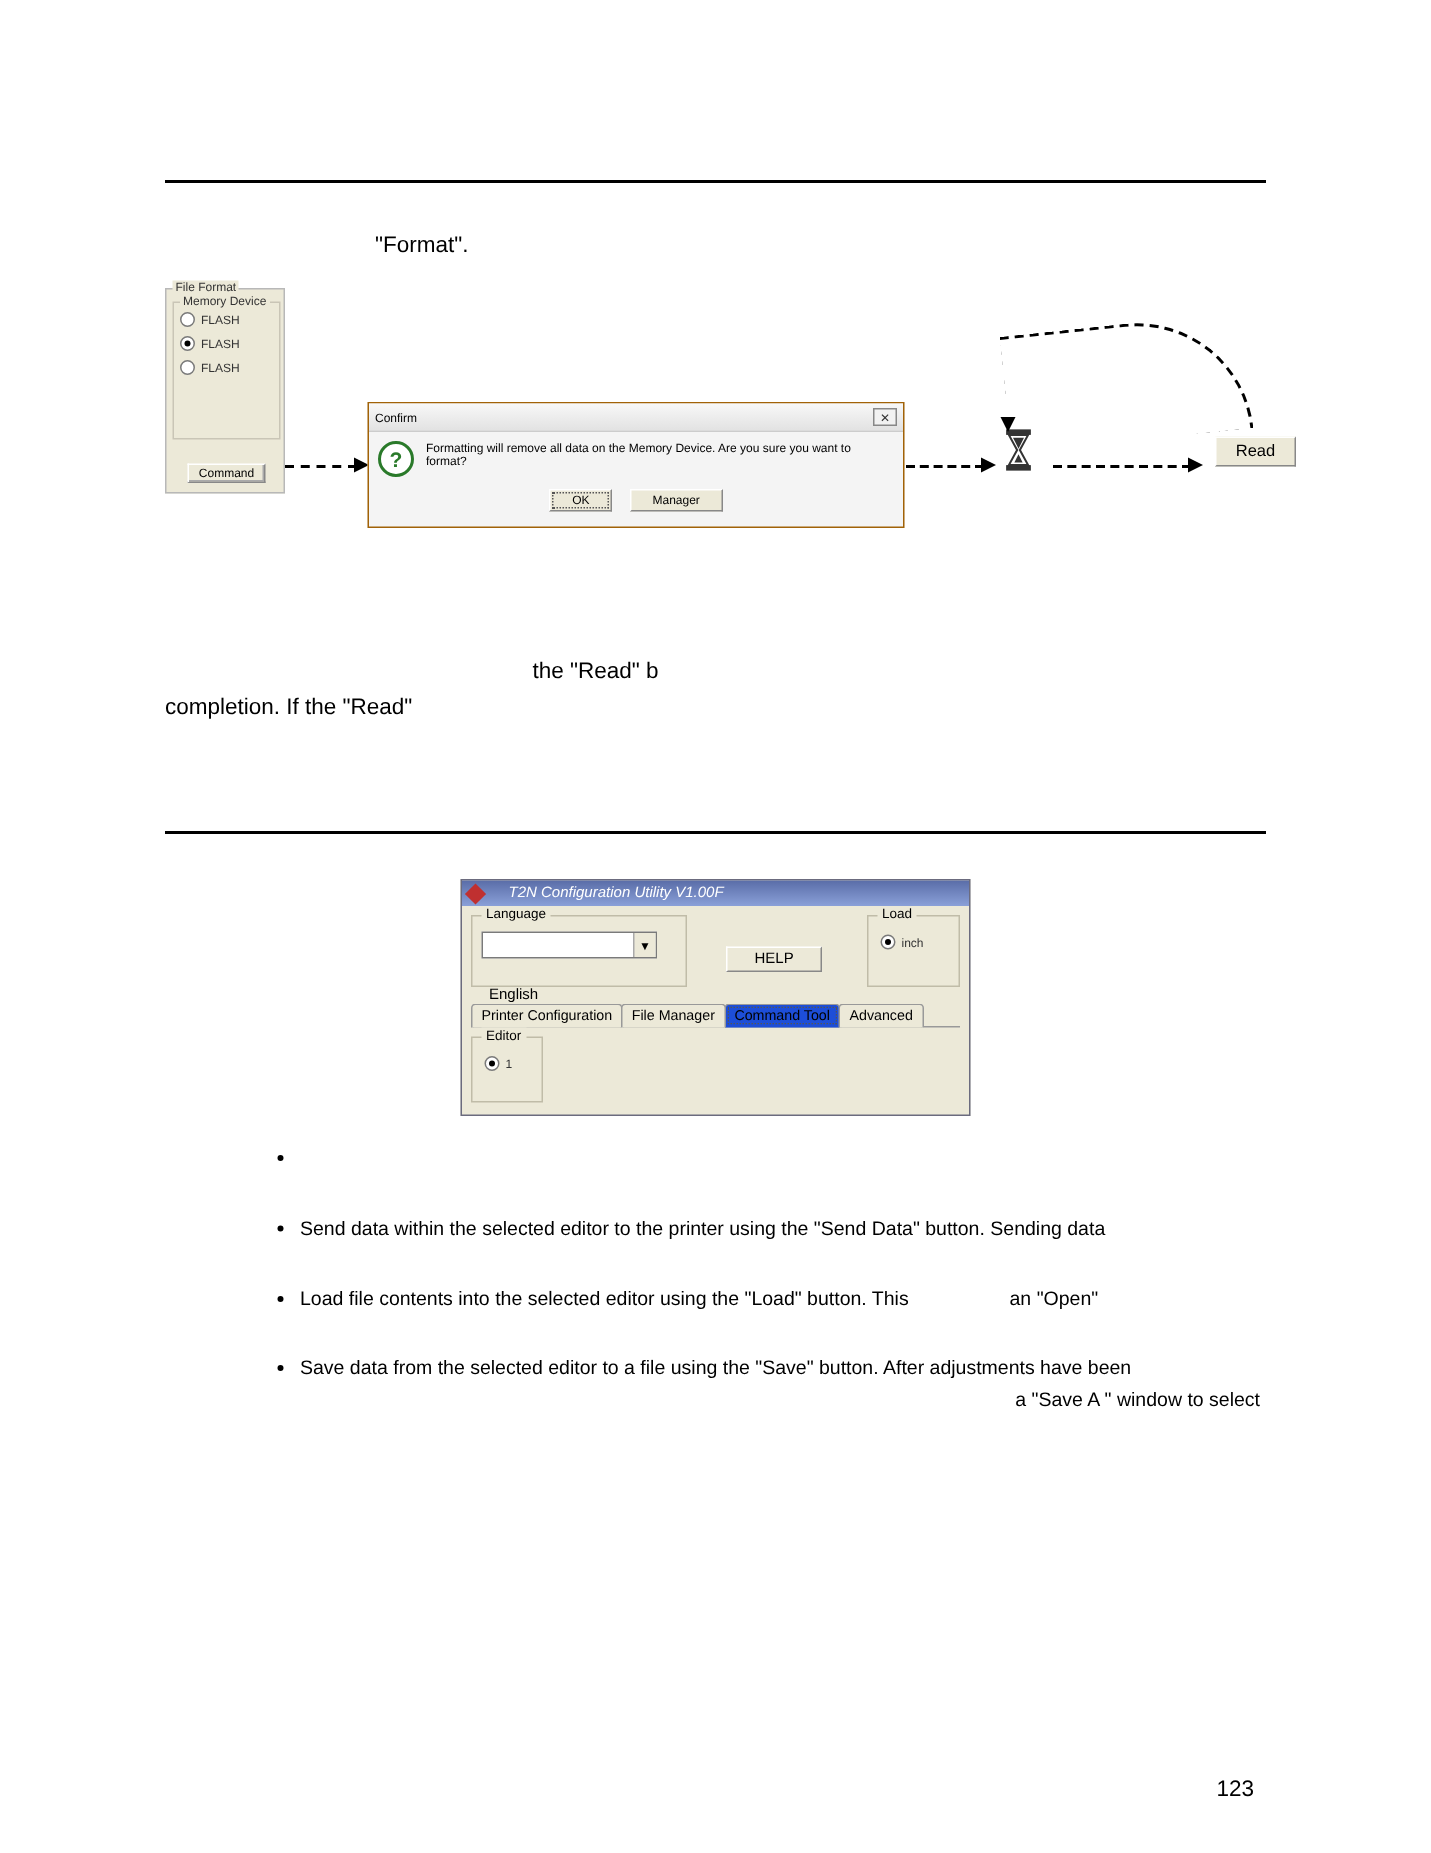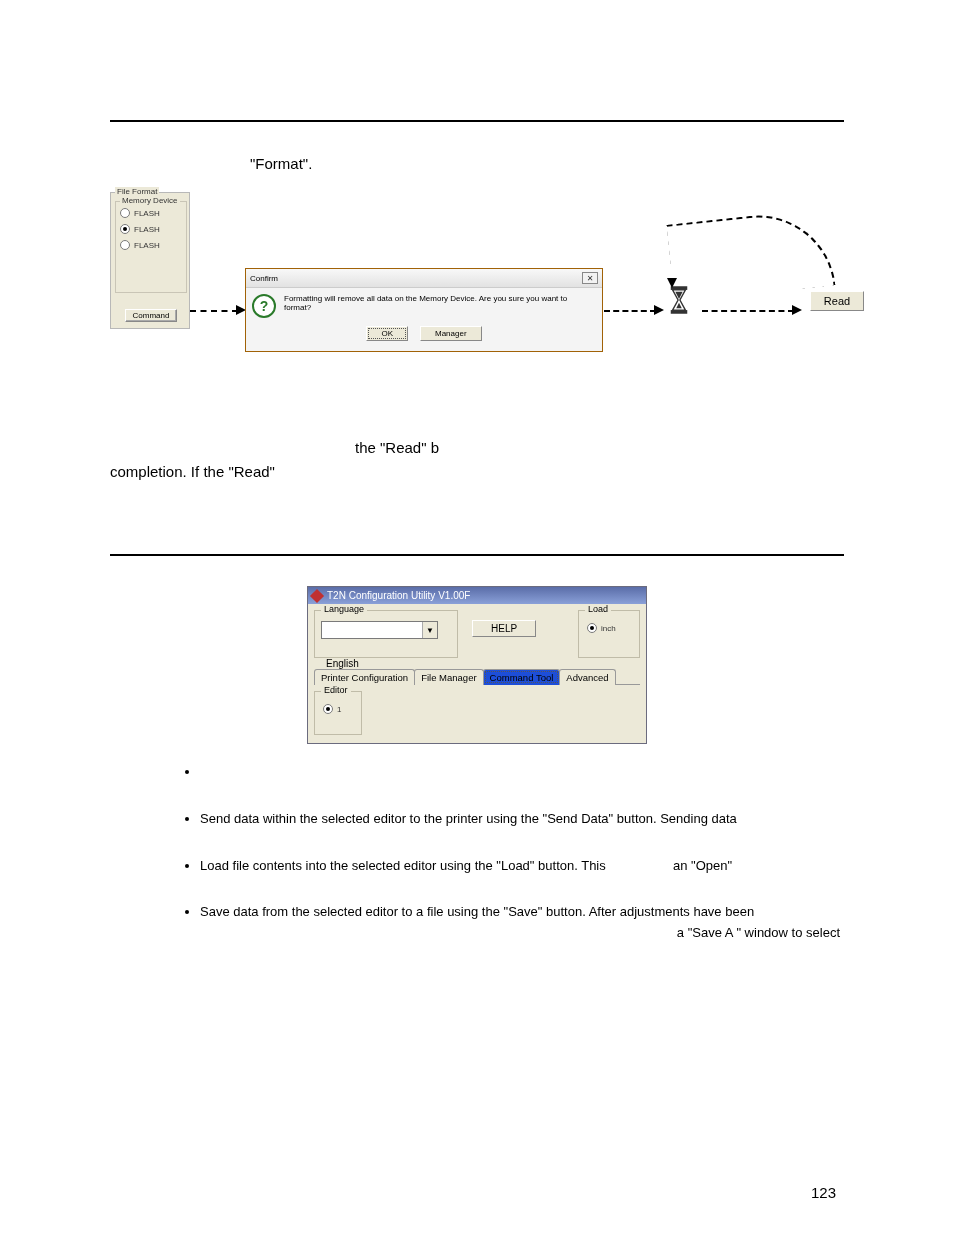--- a/index.html
+++ b/index.html
@@ -233,21 +233,22 @@
     background: #ece9d8;
     font-size: 10px;
   }
   .cmd-title {
     background: linear-gradient(#5a6da8,#8aa0d8);
     color: #fff;
     font-size: 10px;
     padding: 3px 4px;
     display: flex;
     align-items: center;
-    gap: 5px;
+    gap: 17px;
+    font-style: italic;
   }
   .cmd-title .diamond {
     width: 10px;
     height: 10px;
     background: #c03030;
     transform: rotate(45deg);
   }
   .cmd-body {
     padding: 6px 6px 8px 6px;
   }
@@ -423,21 +424,21 @@
   <div class="body-text" style="margin-top:0;">completion. If the "Read"</div>
 
   <hr class="hr" style="margin-top:70px;">
 
   <div class="cmdtool">
     <div class="cmd-title">
       <span class="diamond"></span>
       <span>T2N Configuration Utility V1.00F</span>
     </div>
     <div class="cmd-body">
-      <div style="display:flex; align-items:flex-start;">
+      <div style="display:flex; align-items:center;gap:12px;">
         <div class="group" style="width:130px; height:30px;">
           <span class="group-label">Language</span>
           <div class="select-box">
             <span class="value">English</span>
             <span class="caret">▼</span>
           </div>
         </div>
         <div class="help-btn" style="margin-top:10px;">HELP</div>
         <div style="flex:1;"></div>
         <div class="group unit-group">

